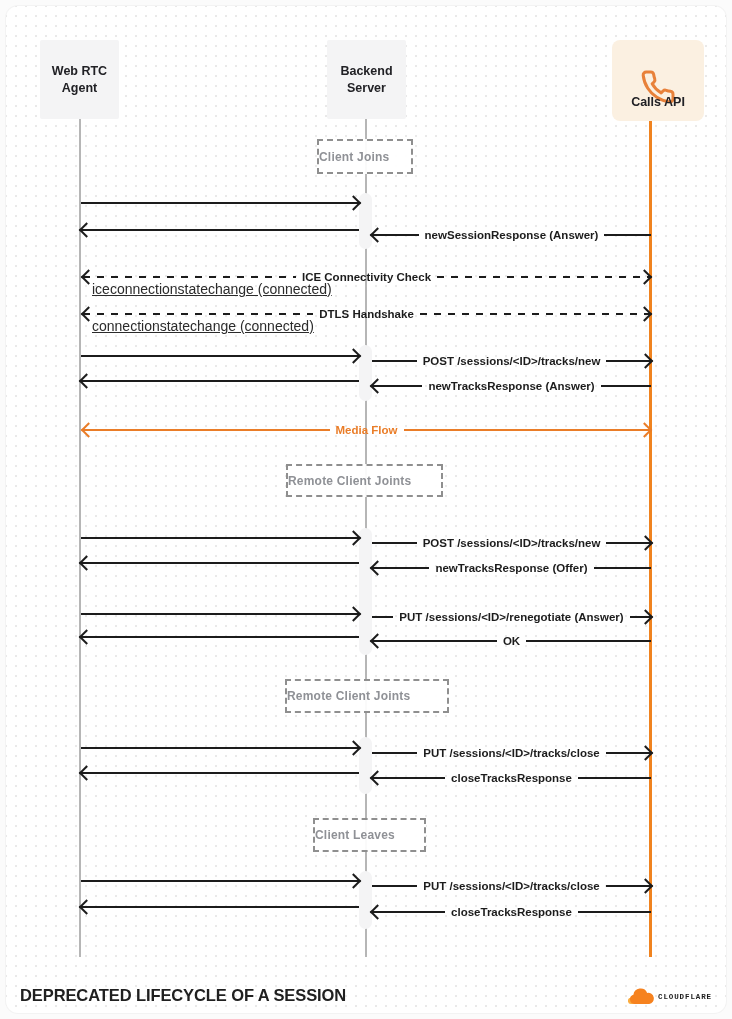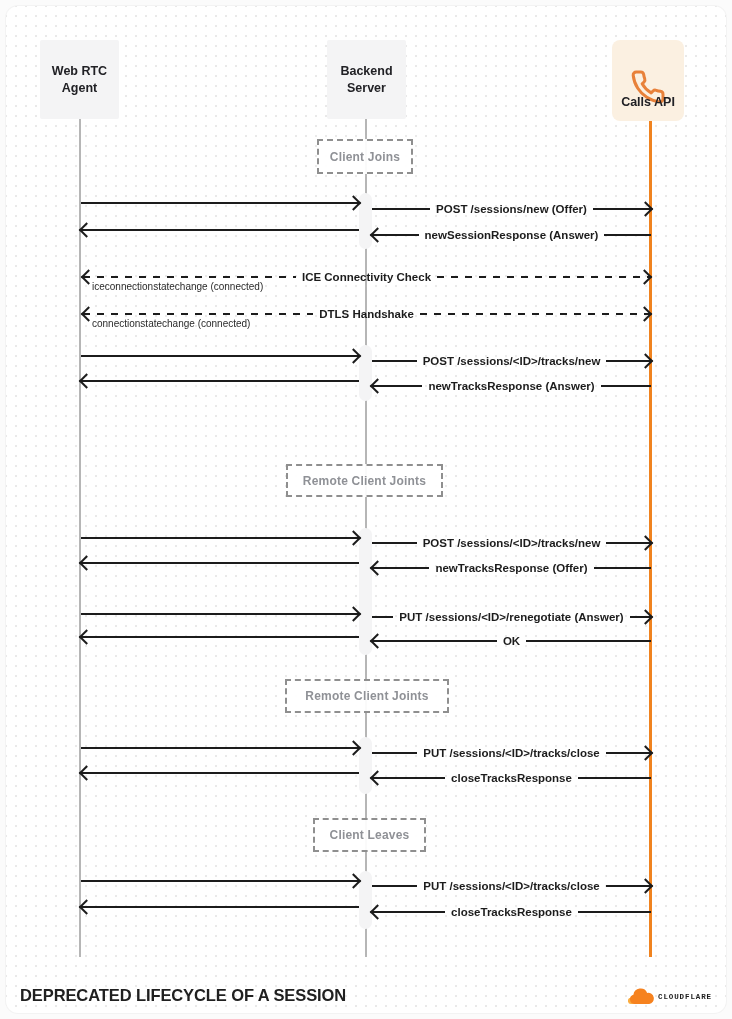--- a/index.html
+++ b/index.html
@@ -42,27 +42,27 @@
   .msg.dash .seg{background:repeating-linear-gradient(90deg,var(--ink) 0 7px,transparent 7px 14px);}
   .msg .lbl{flex:0 0 auto;font-weight:700;font-size:11.5px;color:var(--ink);padding:0 6px;white-space:nowrap;}
   .msg::before,.msg::after{position:absolute;top:50%;width:9px;height:9px;border:0 solid var(--ink);}
   .msg.head-r::after{content:"";right:0;border-top-width:2.5px;border-right-width:2.5px;
     transform:translateY(-50%) rotate(45deg);}
   .msg.head-l::before{content:"";left:0;border-top-width:2.5px;border-left-width:2.5px;
     transform:translateY(-50%) rotate(-45deg);}
   .msg.orange{--ink:#ea7d28;}
 
   
-  .evt{position:absolute;font-size:10px;font-weight:400;color:#2b2b2b;white-space:nowrap;}
+  .evt{position:absolute;font-size:14px;font-weight:400;color:#2b2b2b;white-space:nowrap;text-decoration:underline;}
 
   
   .sect{
     position:absolute;border:2px dashed #8f8f8f;background:rgba(255,255,255,.93);
     color:#8f9196;font-weight:600;font-size:12px;letter-spacing:.2px;
-    display:flex;align-items:center;justify-content:center;white-space:nowrap;
+    display:flex;align-items:center;white-space:nowrap;
   }
 
   
   .footer-title{position:absolute;left:20px;top:986px;font-weight:700;font-size:16.5px;
     letter-spacing:-.1px;color:#202020;white-space:nowrap;text-align:center;}
   .brand{position:absolute;right:20px;top:988px;display:flex;align-items:center;gap:4px;}
   .brand .btext{font-size:7.5px;font-weight:800;letter-spacing:.9px;color:#1d1d1d;font-family:Liberation Mono, monospace;}
 </style>
 </head>
 <body>
@@ -81,41 +81,36 @@
   <div class="bar" style="top:871px;height:58px"></div>
 
   <div class="actor" style="left:40px;width:79px">
     <span>Web RTC
 Agent</span>
   </div>
   <div class="actor" style="left:327px;width:79px">
     <span>Backend
 Server</span>
   </div>
-  <div class="actor calls" style="left:612px;width:72px">
+  <div class="actor calls" style="left:612px;width:92px">
     <span style="display:block;height:36px">
       <svg width="36" height="36" viewBox="0 0 24 24" fill="none" stroke="#e8813a" stroke-width="2" stroke-linecap="round" stroke-linejoin="round">
         <path d="M22 16.92v3a2 2 0 0 1-2.18 2 19.79 19.79 0 0 1-8.63-3.07 19.5 19.5 0 0 1-6-6 19.79 19.79 0 0 1-3.07-8.67A2 2 0 0 1 4.11 2h3a2 2 0 0 1 2 1.72 12.84 12.84 0 0 0 .7 2.81 2 2 0 0 1-.45 2.11L8.09 9.91a16 16 0 0 0 6 6l1.27-1.27a2 2 0 0 1 2.11-.45 12.84 12.84 0 0 0 2.81.7A2 2 0 0 1 22 16.92z"></path>
       </svg>
     </span>
     <span class="alabel">Calls API</span>
   </div>
 
   <div class="sect" style="left:317px;top:139px;width:92px;height:31px">
     <span>Client Joins</span>
   </div>
 
   <div class="msg head-r" style="left:81px;top:195px;width:278px">
       <span class="seg"></span>
     </div>
-  <div class="msg head-r" style="left:372px;top:201px;width:279px">
-    <span class="seg"></span>
-      <span class="lbl">POST /sessions/new (Offer)</span>
-      <span class="seg"></span>
-  </div>
 
   <div class="msg head-l" style="left:372px;top:227px;width:279px">
     <span class="seg"></span>
       <span class="lbl">newSessionResponse (Answer)</span>
       <span class="seg"></span>
   </div>
   <div class="msg head-l" style="left:81px;top:222px;width:278px">
       <span class="seg"></span>
     </div>
 
@@ -144,20 +139,25 @@
 
   <div class="msg head-l" style="left:372px;top:378px;width:279px">
     <span class="seg"></span>
       <span class="lbl">newTracksResponse (Answer)</span>
       <span class="seg"></span>
   </div>
   <div class="msg head-l" style="left:81px;top:373px;width:278px">
       <span class="seg"></span>
     </div>
 
+  <div class="msg orange head-l head-r" style="left:83px;top:422px;width:567px">
+    <span class="seg"></span>
+      <span class="lbl">Media Flow</span>
+      <span class="seg"></span>
+  </div>
 
   <div class="sect" style="left:286px;top:464px;width:153px;height:29px">
     <span>Remote Client Joints</span>
   </div>
 
   <div class="msg head-r" style="left:81px;top:530px;width:278px">
       <span class="seg"></span>
     </div>
   <div class="msg head-r" style="left:372px;top:535px;width:279px">
     <span class="seg"></span>

